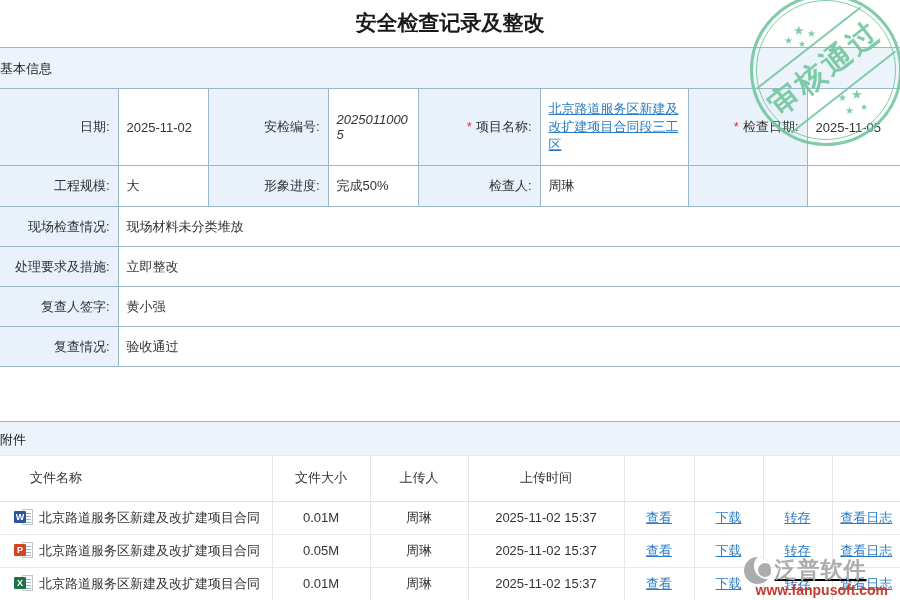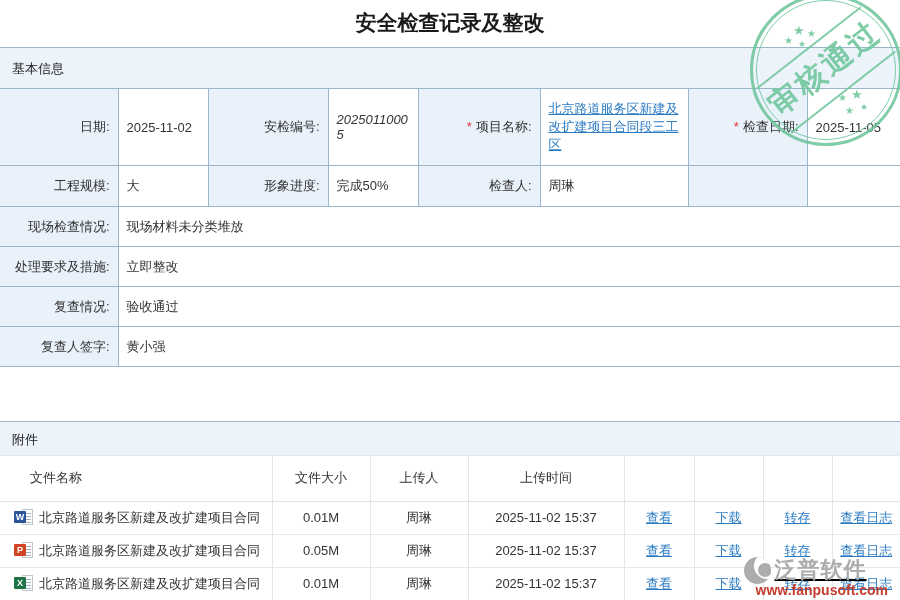--- a/index.html
+++ b/index.html
@@ -6,21 +6,21 @@
   html,body { width:900px; height:600px; overflow:hidden; background:#fff;
     font-family:"Liberation Sans","DejaVu Sans",sans-serif; }
   .page { position:relative; width:900px; height:600px; background:#fff; }
 
   
   .title { position:absolute; top:0; left:0; width:900px; height:46px;
     text-align:center; line-height:46px; font-size:21px; font-weight:bold; color:#1a1a1a; }
 
   
   .sec-bar { background:var(--section_bg,#ecf3fb); border-top:1px solid var(--accent_border,#9cb6c9);
-    font-size:13px; color:#222; padding-left:12px; }
+    font-size:13px; color:#222; }
   .sec-bar.basic { position:absolute; top:47px; left:0; width:900px; height:41px; line-height:41px; }
   .sec-bar.attach { position:absolute; top:421px; left:0; width:900px; height:35px; line-height:35px;
     border-bottom:1px solid #e2e9f1; }
 
   
   table.basic { position:absolute; top:88px; left:0; width:900px; table-layout:fixed;
     border-collapse:collapse; font-size:13px; color:#333; }
   table.basic td { border:1px solid var(--accent_border,#9cb6c9); padding:4px 8px; vertical-align:middle; }
   table.basic tr td:first-child { border-left:none; }
   table.basic tr td:last-child { border-right:none; }
@@ -121,26 +121,26 @@
     </tr>
     <tr style="height:40px">
       <td class="lbl">现场检查情况:</td>
       <td class="val" colspan="7">现场材料未分类堆放</td>
     </tr>
     <tr style="height:40px">
       <td class="lbl">处理要求及措施:</td>
       <td class="val" colspan="7">立即整改</td>
     </tr>
     <tr style="height:40px">
+      <td class="lbl">复查人签字:</td>
+      <td class="val" colspan="7">黄小强</td>
+    </tr>
+    <tr style="height:40px">
       <td class="lbl">复查情况:</td>
       <td class="val" colspan="7">验收通过</td>
-    </tr>
-    <tr style="height:40px">
-      <td class="lbl">复查人签字:</td>
-      <td class="val" colspan="7">黄小强</td>
     </tr>
   </tbody>
     </table>
 
   <div class="sec-bar attach">附件</div>
 
   <table class="attach">
     <colgroup>
       <col style="width:272px">
         <col style="width:98px">

